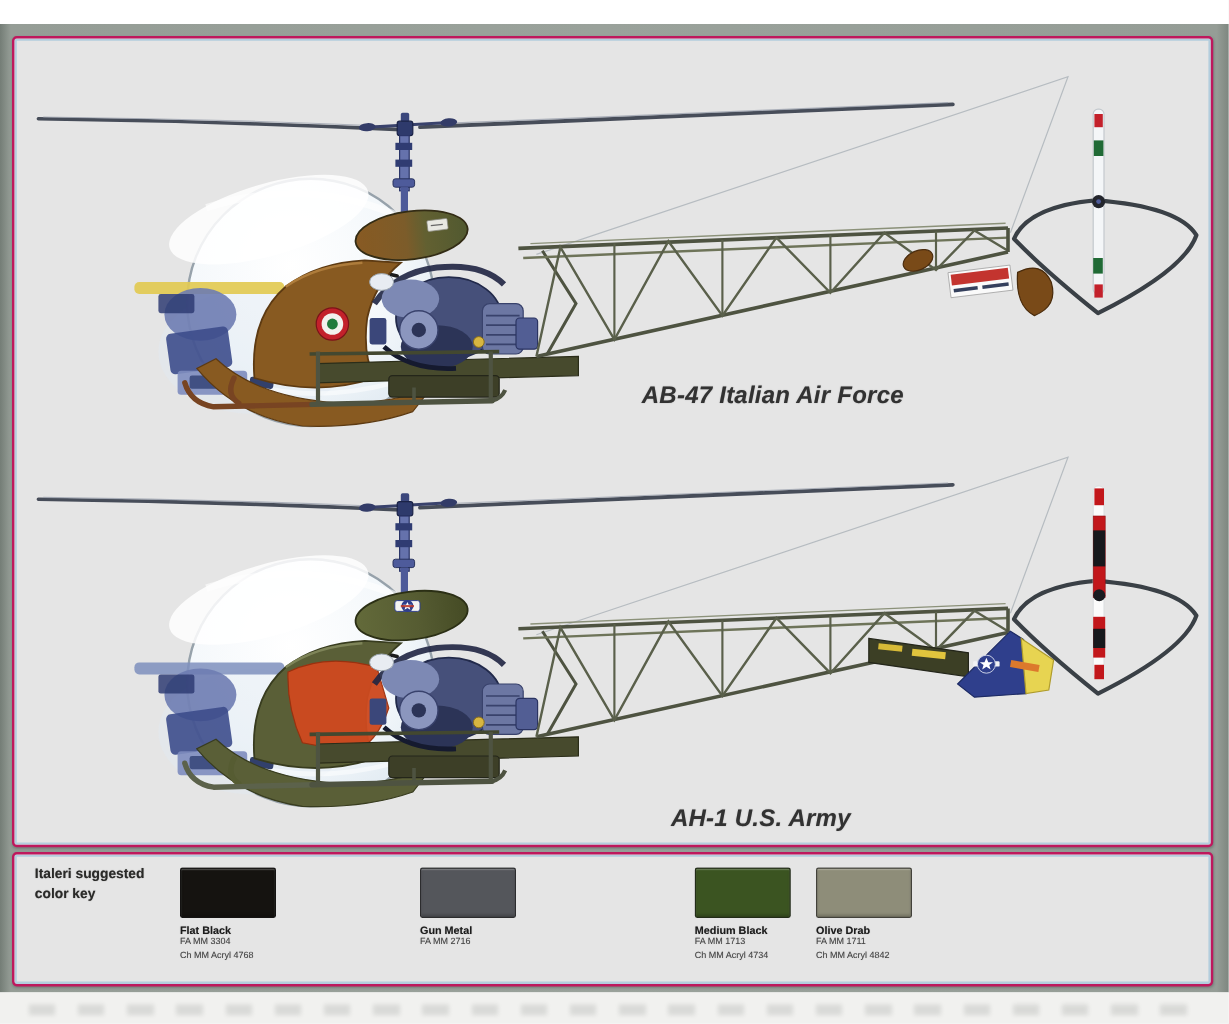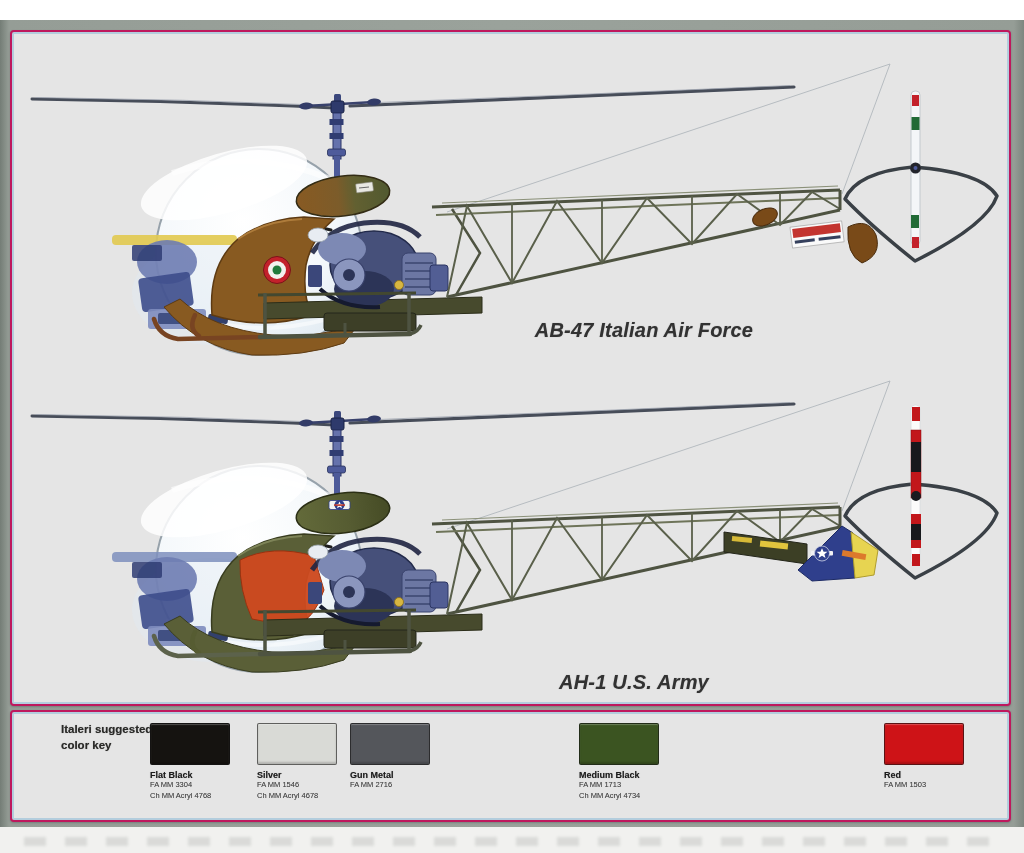--- a/index.html
+++ b/index.html
@@ -29,21 +29,20 @@
     font-size:20px;font-weight:bold;font-style:italic;color:#323232;
     text-shadow:0 0 1px rgba(70,70,70,.45);
     letter-spacing:.2px;
   }
   .caption-1{left:432px;top:287px;}
   .caption-2{left:422px;top:603px;margin-top:36px;}
   .key-title{
     position:absolute;left:17px;top:10px;width:120px;
     font-size:11.5px;font-weight:bold;color:#2a2a28;line-height:1.35;
     text-shadow:0 0 .8px rgba(40,40,40,.55);
-    margin-left:32px;
   }
   .swatch-col{position:absolute;top:11px;width:86px;}
   .swatch{
     width:78px;height:40px;border:1.5px solid rgba(20,20,20,.62);
     border-radius:2px;box-shadow:inset 0 1px 1px rgba(255,255,255,.25), inset 0 -2px 2px rgba(0,0,0,.18);
   }
   .swatch-name{
     margin-top:5px;font-size:9px;font-weight:bold;color:#1c1c1c;
     text-shadow:0 0 .7px rgba(40,40,40,.5);white-space:nowrap;
   }
@@ -302,47 +301,41 @@
     <div>color key</div>
   </div>
 
   <div class="swatch-col" style="left:138px">
     <div class="swatch" style="background-color: rgb(21, 19, 16);"></div>
     <div class="swatch-name">Flat Black</div>
     <div class="swatch-ref">FA MM 3304</div>
     <div class="swatch-ref">Ch MM Acryl 4768</div>
   </div>
 
-  <div class="swatch-col" style="left:245px">
-    <div class="swatch" style="background-color: rgb(217, 218, 214);"></div>
-    <div class="swatch-name">Silver</div>
-    <div class="swatch-ref">FA MM 1546</div>
-    <div class="swatch-ref">Ch MM Acryl 4678</div>
-  </div>
 
   <div class="swatch-col" style="left:338px">
     <div class="swatch" style="background-color: rgb(84, 86, 91);"></div>
     <div class="swatch-name">Gun Metal</div>
     <div class="swatch-ref">FA MM 2716</div>
     <div class="swatch-ref"></div>
   </div>
 
 
   <div class="swatch-col" style="left:567px">
     <div class="swatch" style="background-color: rgb(59, 84, 33);"></div>
     <div class="swatch-name">Medium Black</div>
     <div class="swatch-ref">FA MM 1713</div>
     <div class="swatch-ref">Ch MM Acryl 4734</div>
   </div>
 
-
-
-  <div class="swatch-col" style="left:872px">
-    <div class="swatch" style="background-color: rgb(206, 19, 23);"></div>
-    <div class="swatch-name">Red</div>
-    <div class="swatch-ref">FA MM 1503</div>
-    <div class="swatch-ref"></div>
-  </div>
+  <div class="swatch-col" style="left:668px">
+    <div class="swatch" style="background-color: rgb(142, 141, 121);"></div>
+    <div class="swatch-name">Olive Drab</div>
+    <div class="swatch-ref">FA MM 1711</div>
+    <div class="swatch-ref">Ch MM Acryl 4842</div>
+  </div>
+
+
 </div>
 
 <div class="bottom-strip">
   <div class="ghost-dashes"></div>
 </div>
 
 </body></html>

